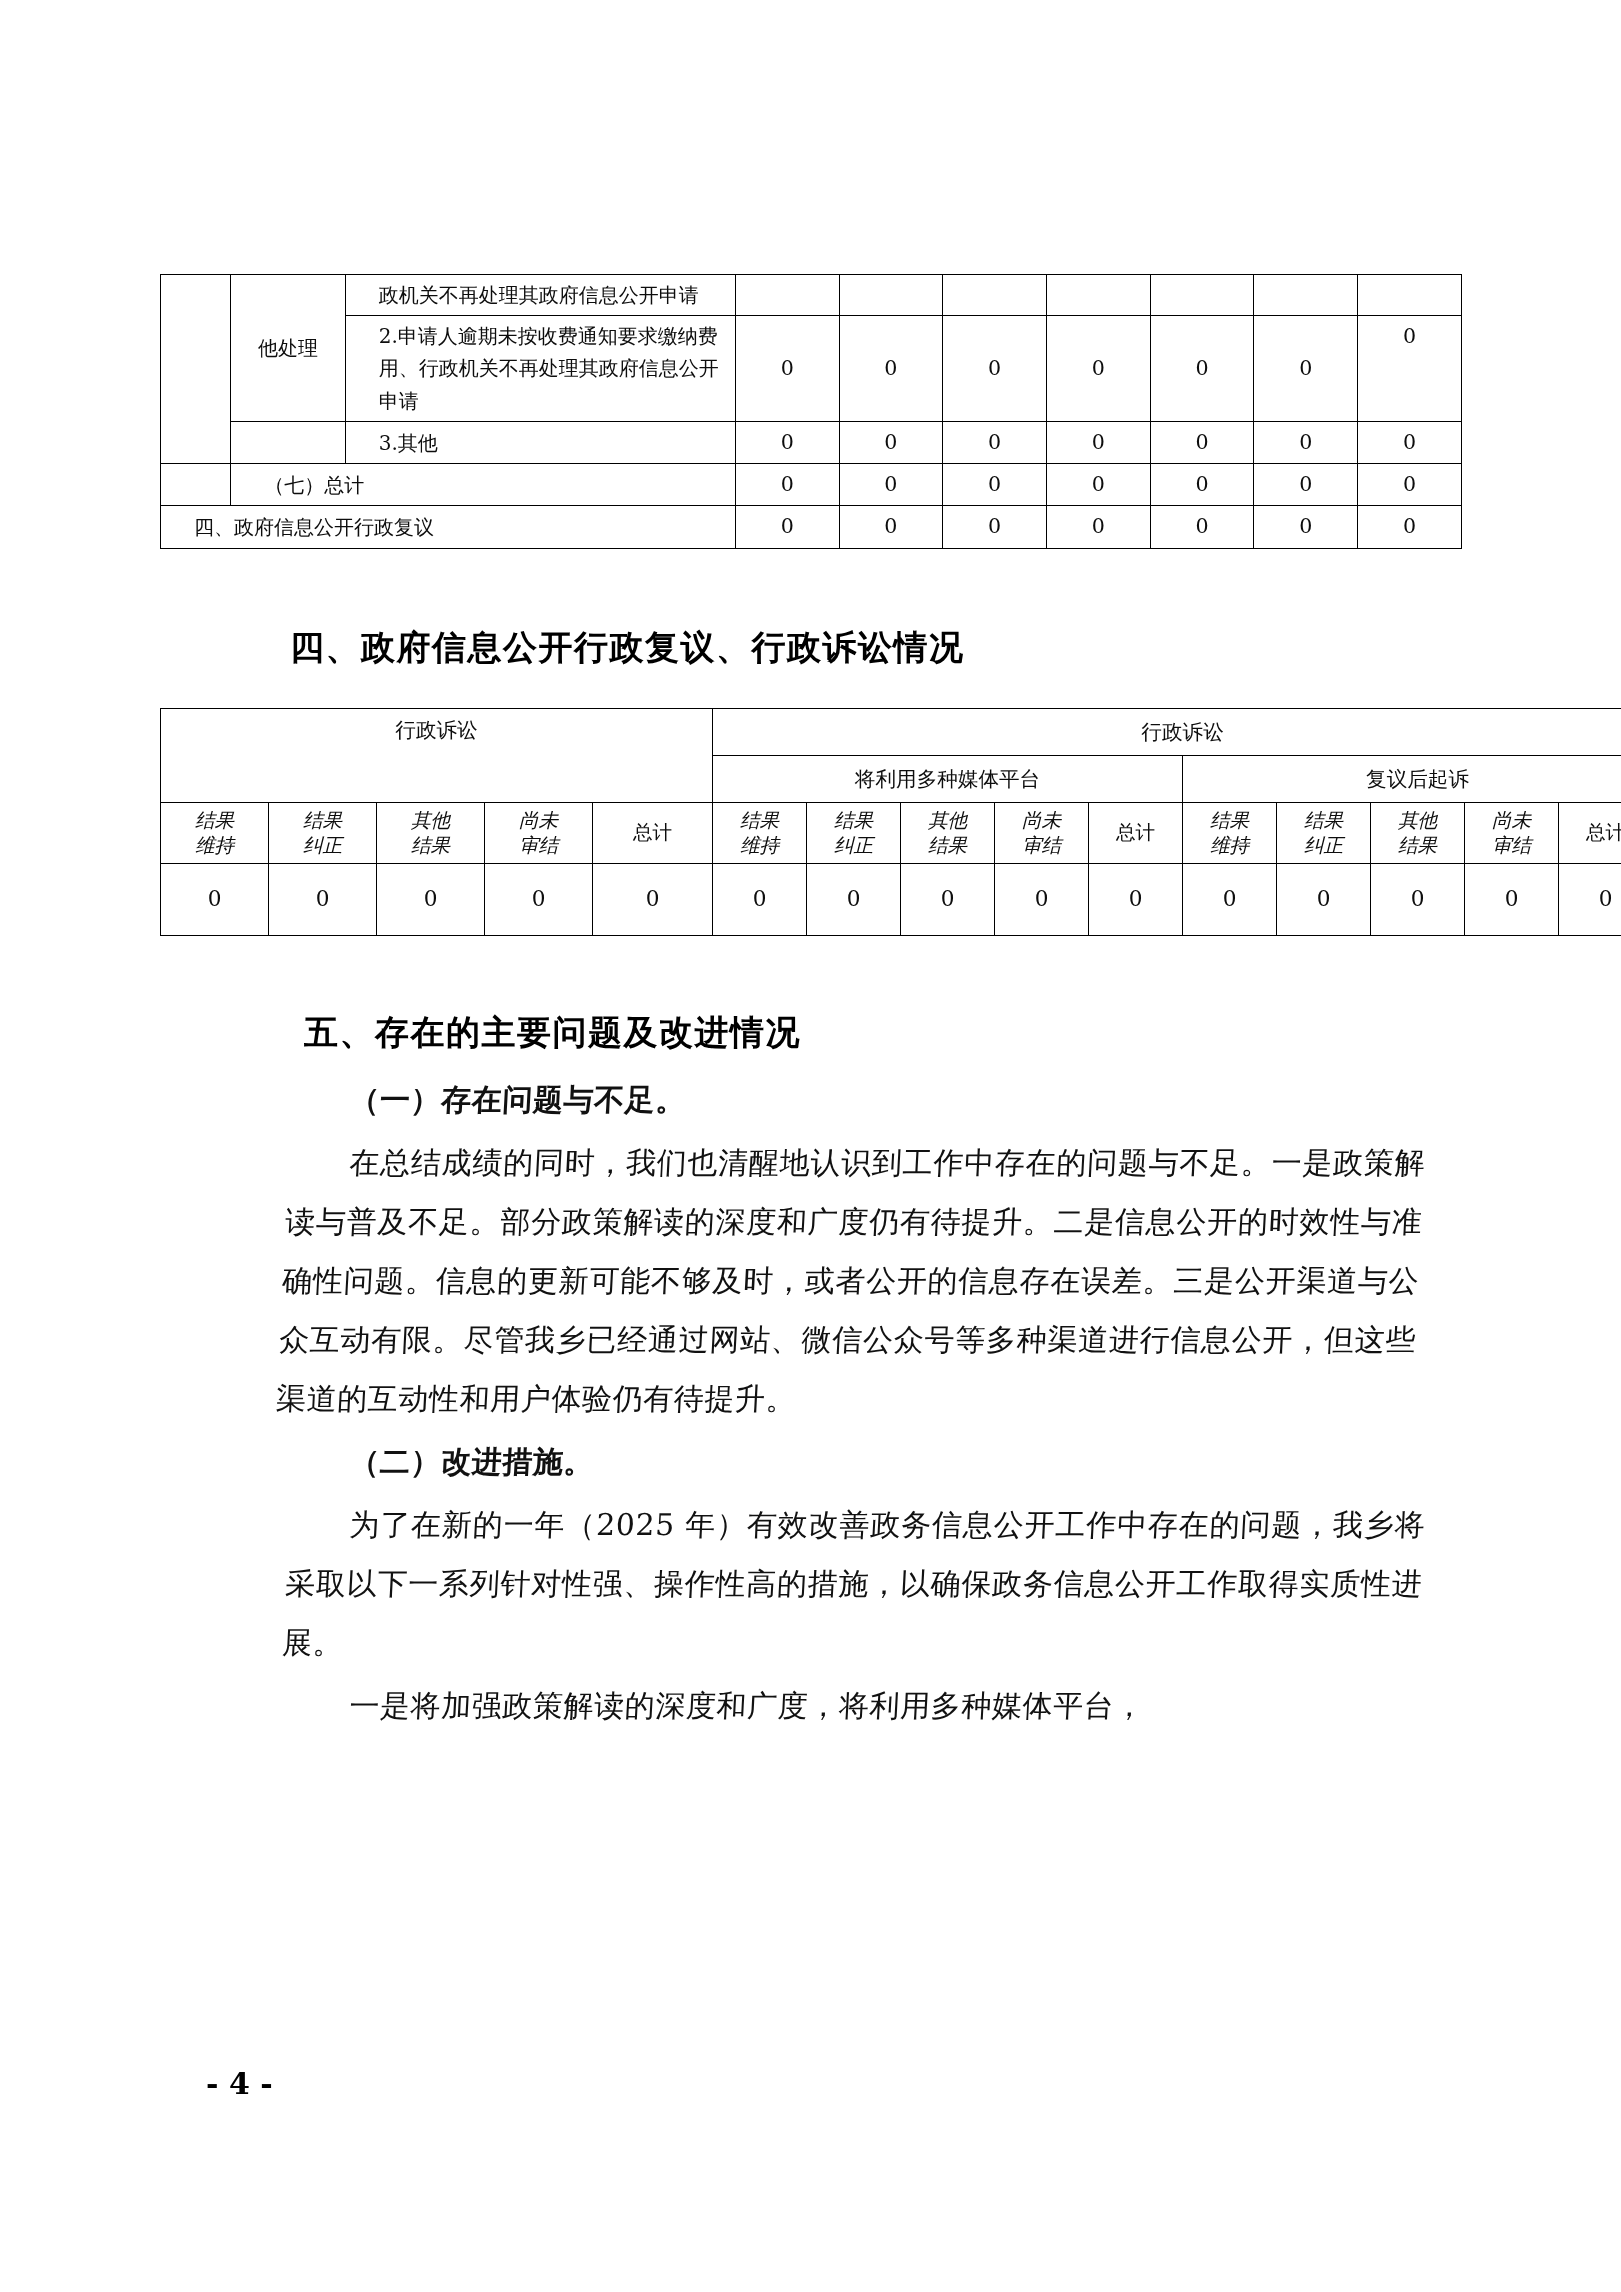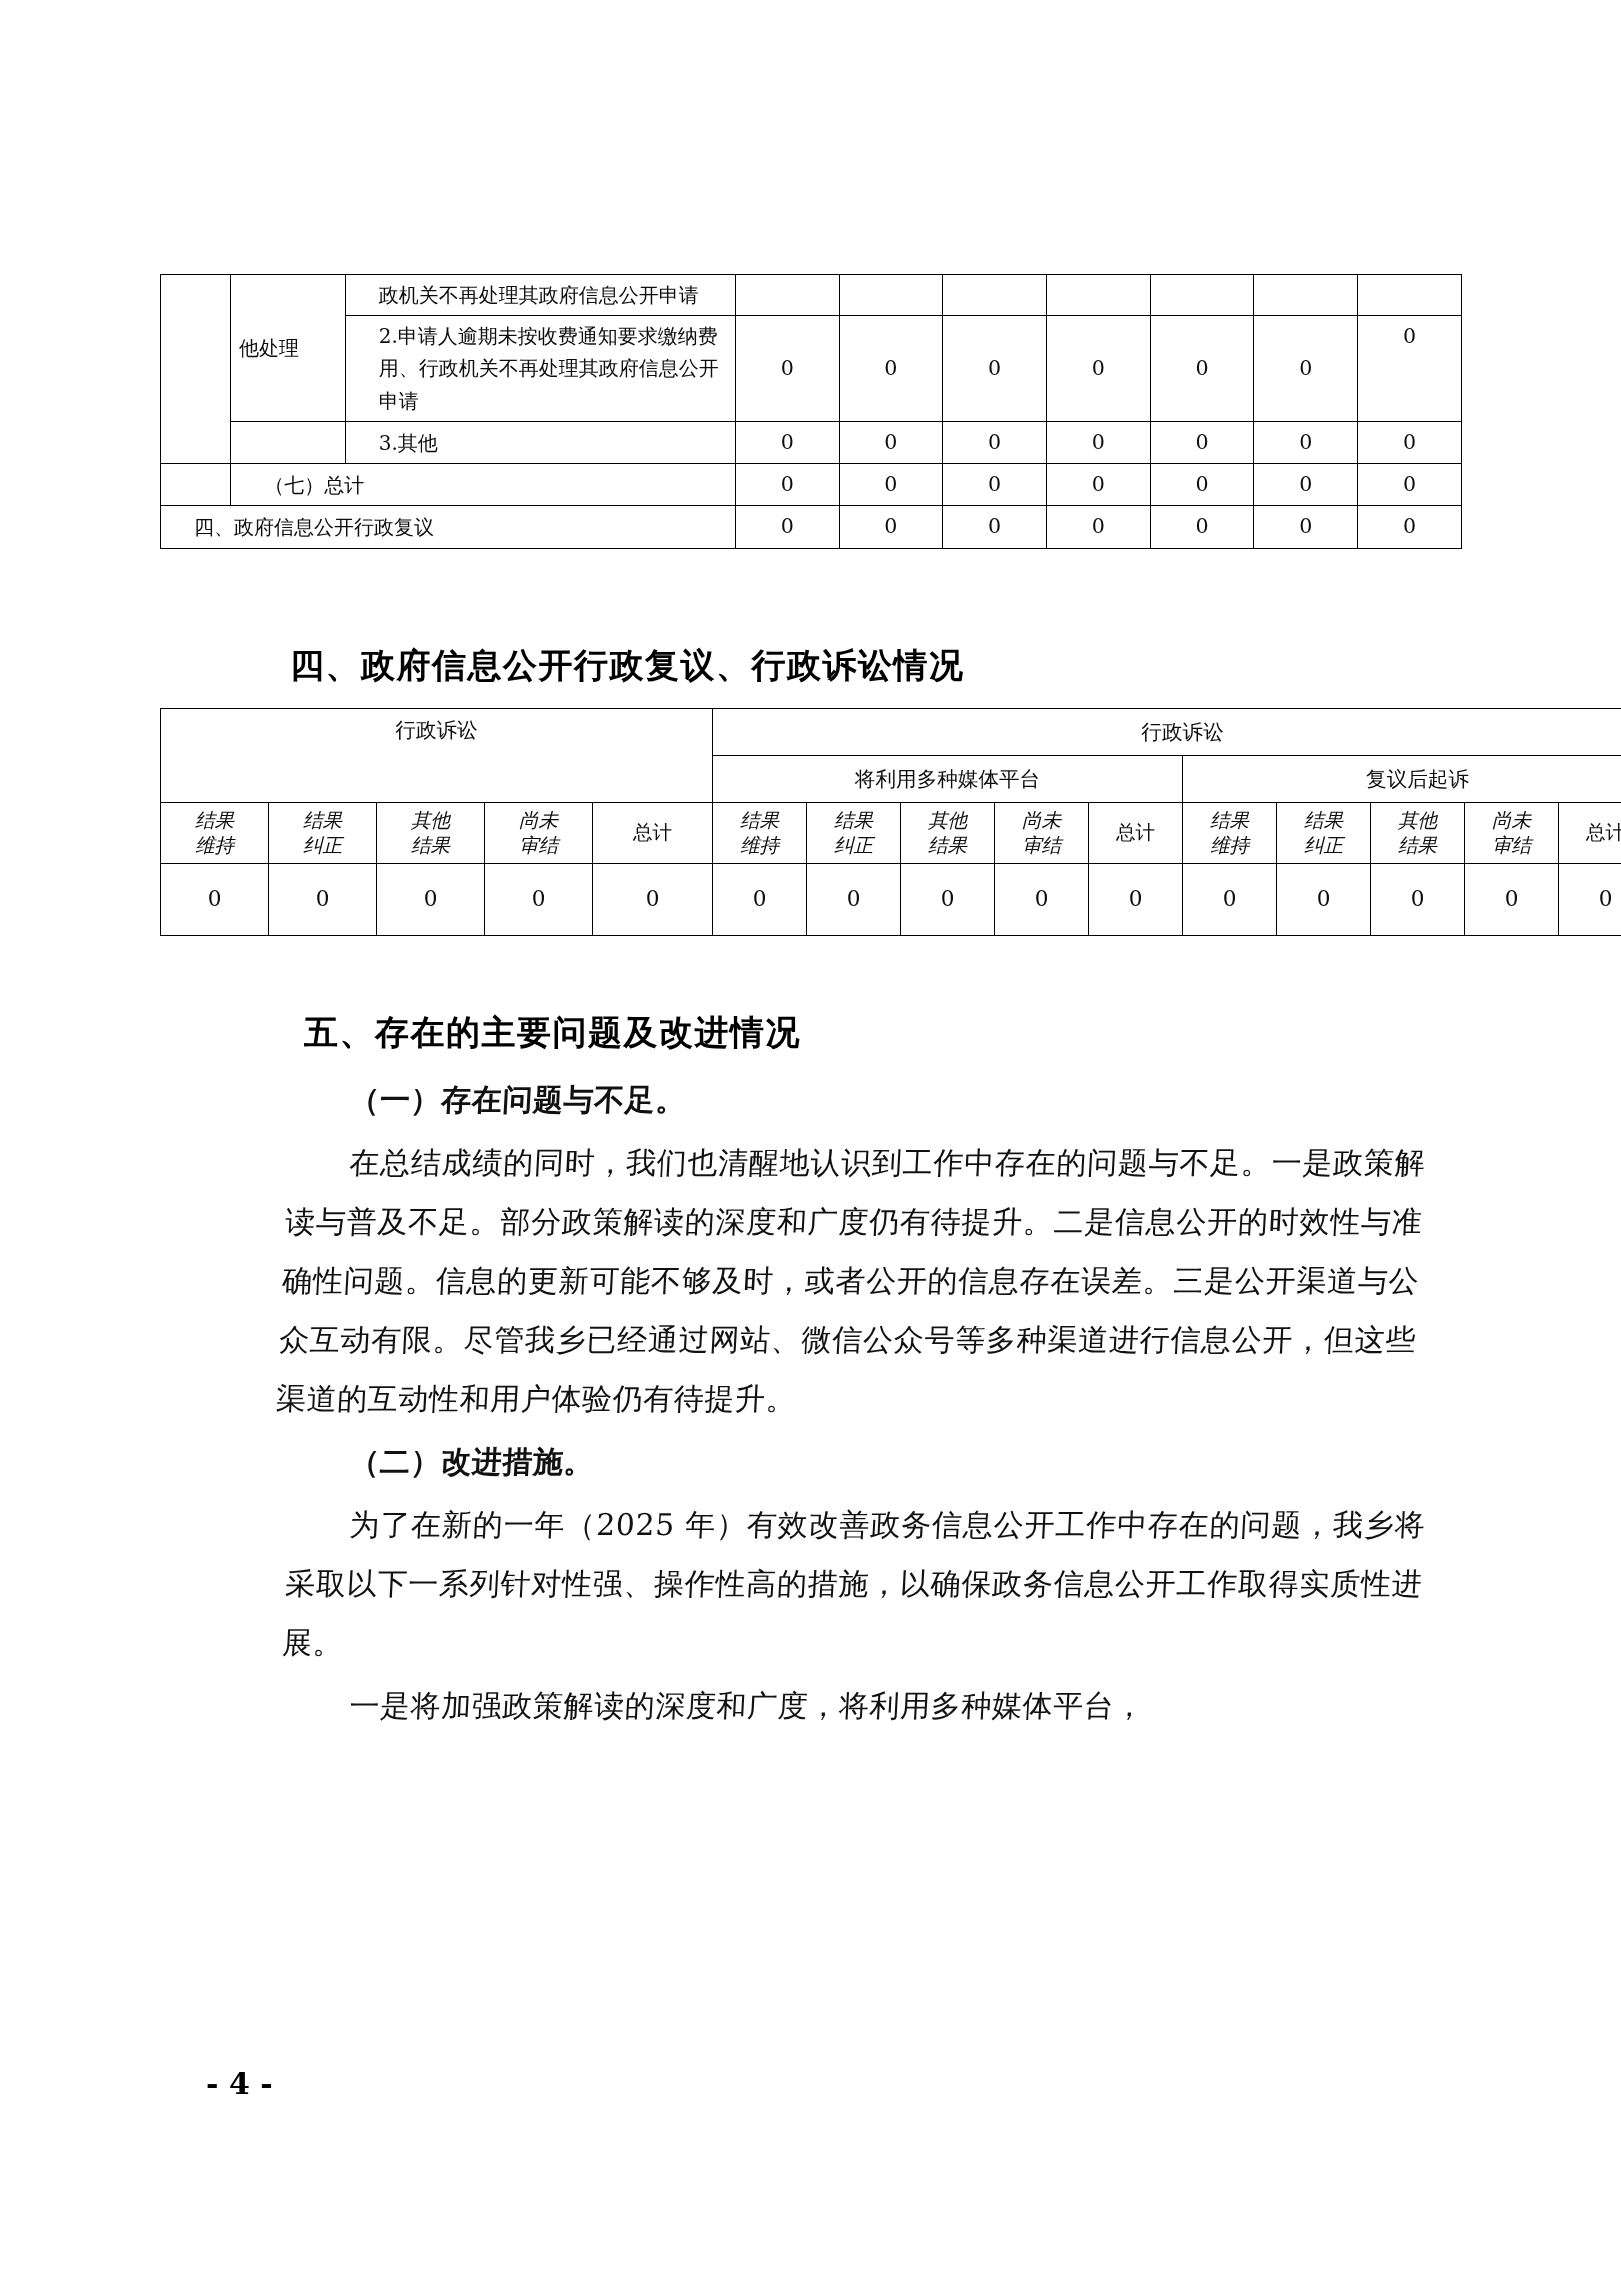--- a/index.html
+++ b/index.html
@@ -43,27 +43,28 @@
   .tbl1 td.num {
     text-align: center;
     padding: 3.9px 2px;
     font-size: 20.6px;
   }
   .tbl1 td.lbl {
     text-align: left;
     padding-left: 33px;
   }
   .tbl1 td.ctr {
+    text-align: center;
   }
 
   
   .h-sec4 {
     position: absolute;
     left: 290px;
-    top: 643px;
+    top: 625px;
     font-family: "DejaVu Sans", sans-serif;
     font-weight: bold;
     font-size: 34px;
     letter-spacing: 1.5px;
     color: #000;
     white-space: nowrap;
   }
 
   
   .tbl2 {

